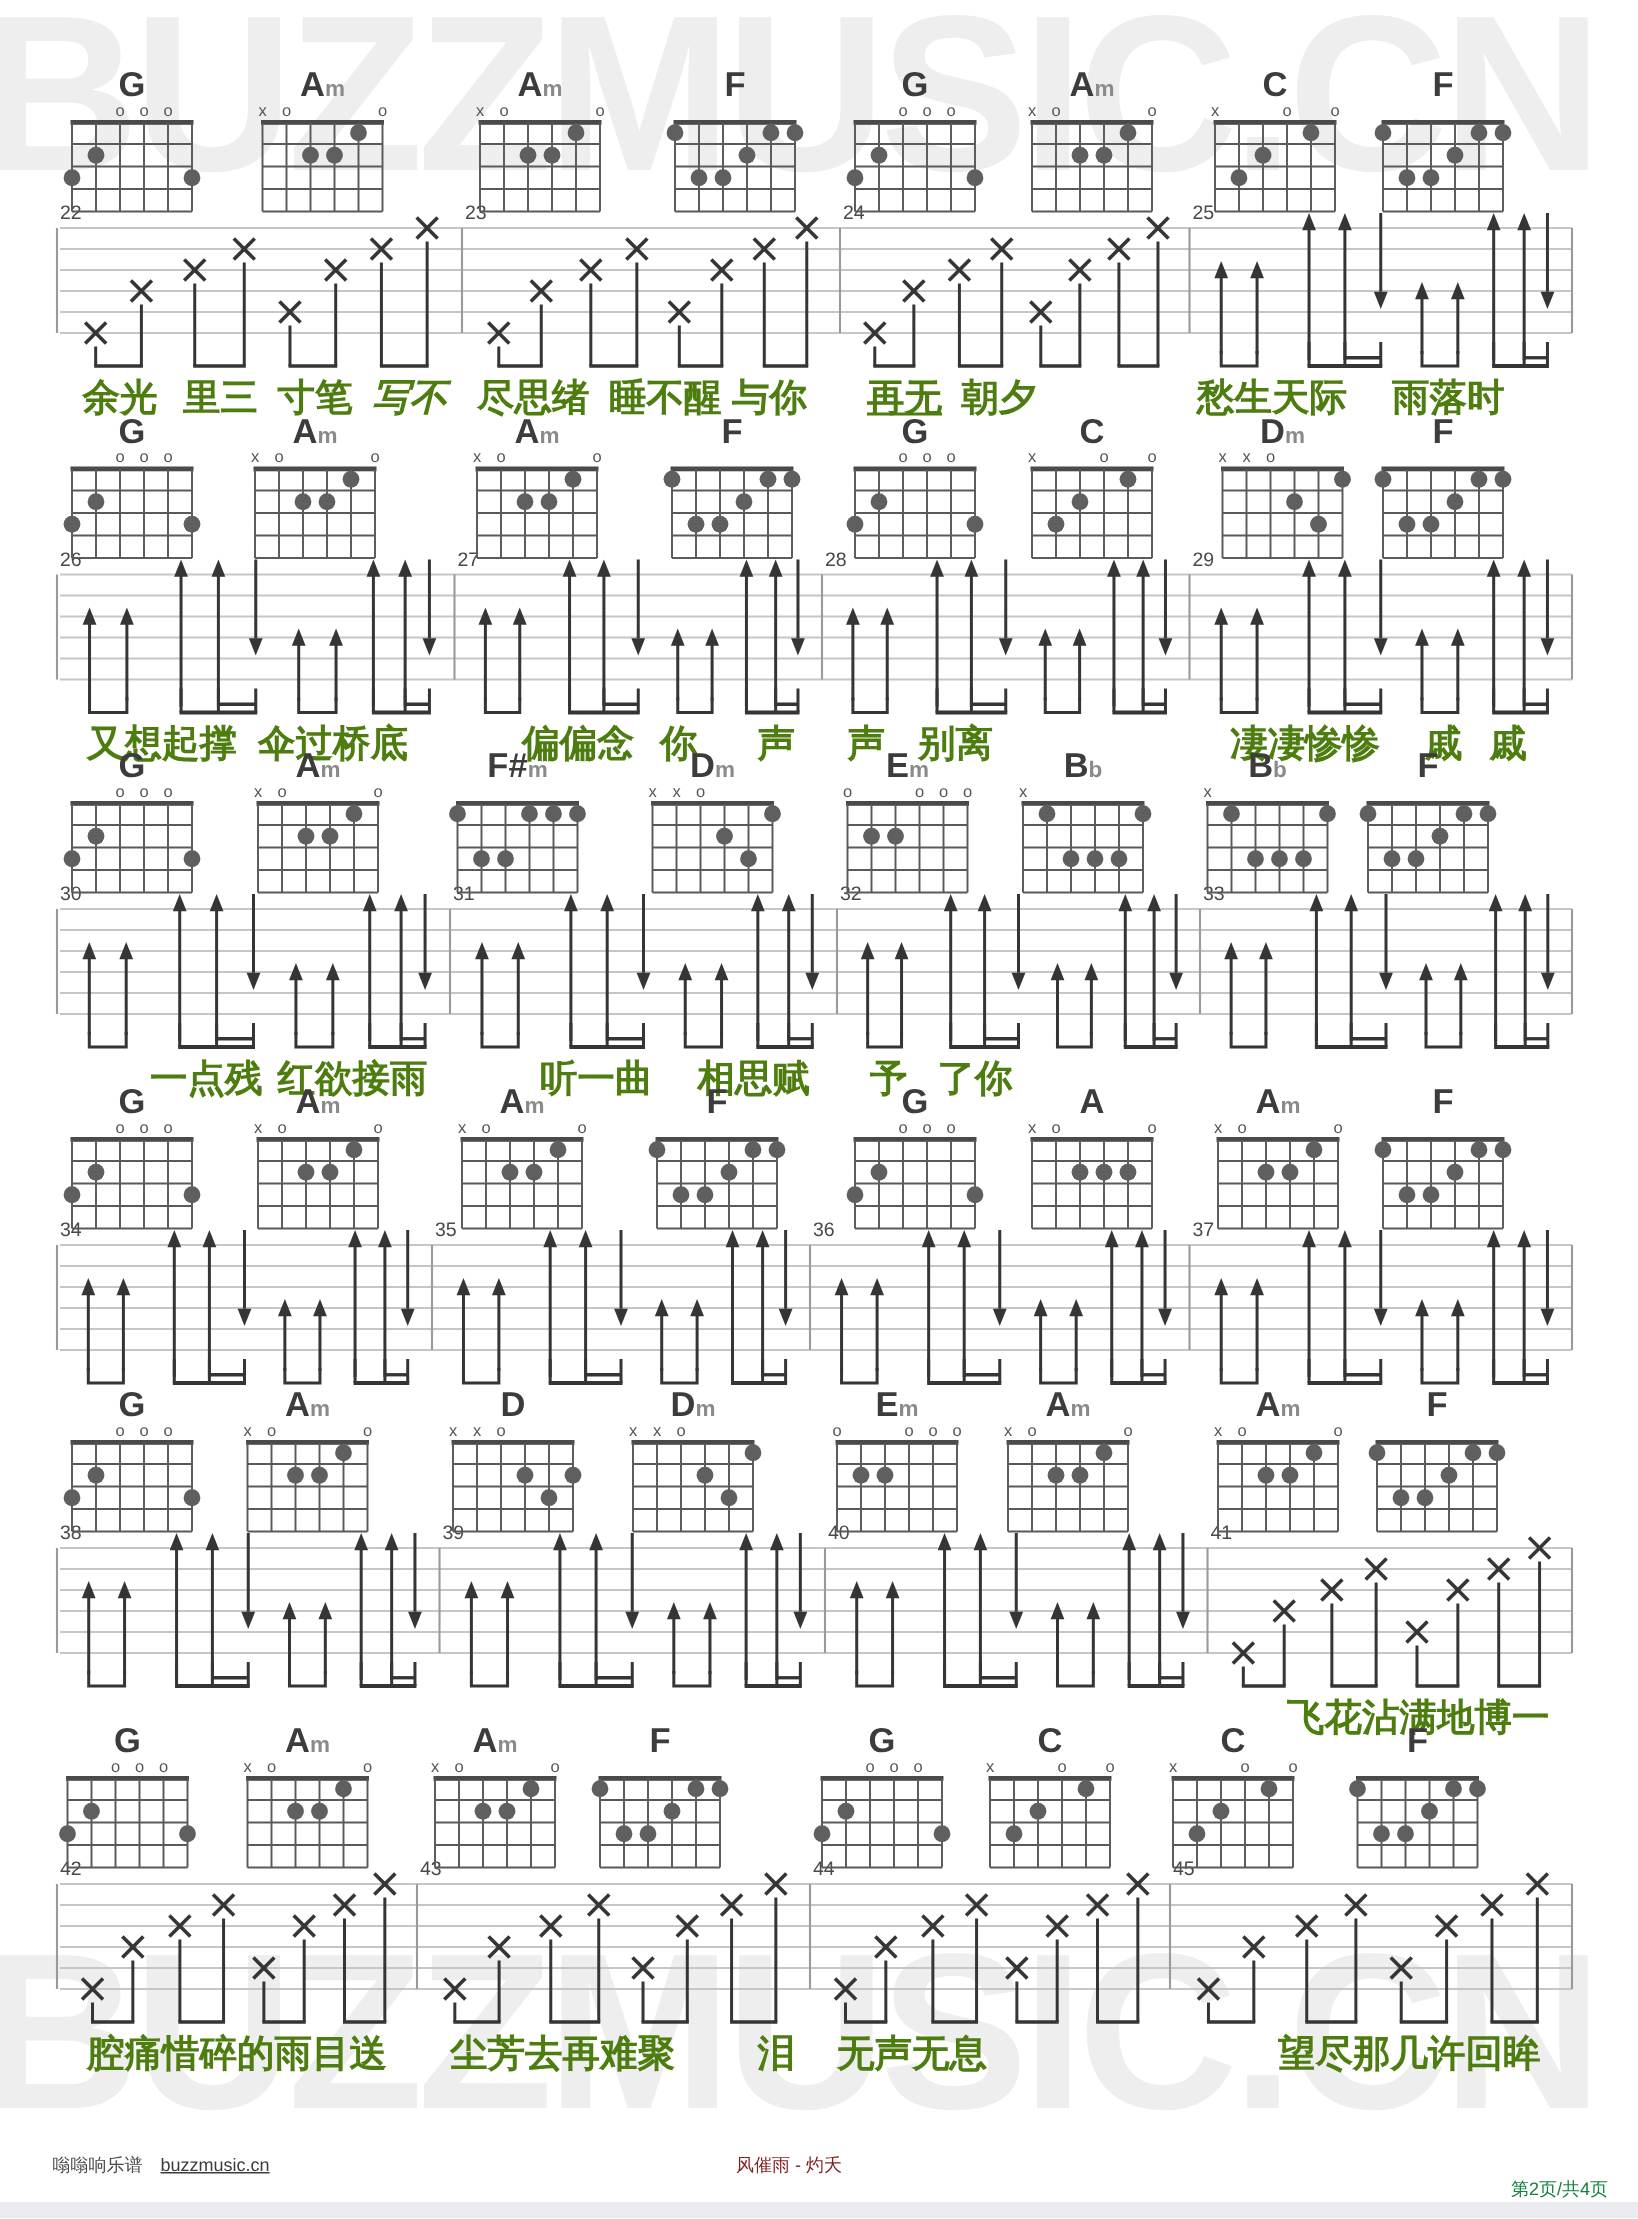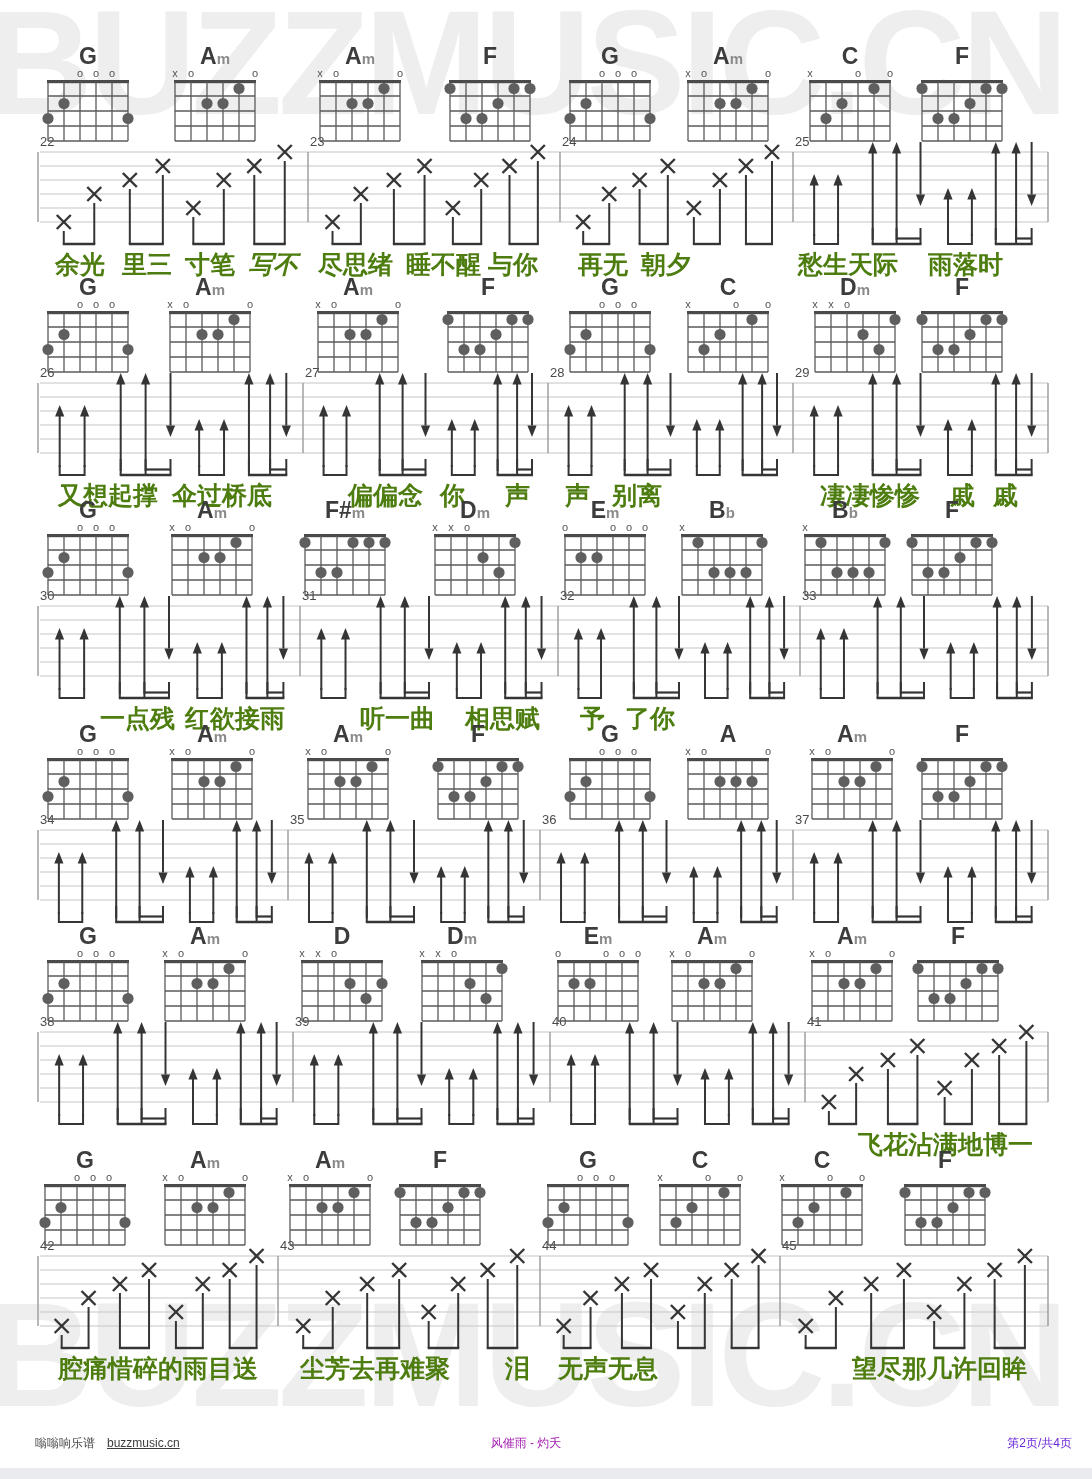--- a/index.html
+++ b/index.html
@@ -10,22 +10,22 @@
   .wm-top{left:-14px;top:-22px;}
   .wm-bottom{left:-14px;top:1270px;}
   #score{position:absolute;left:0;top:0;width:100%;height:100%;z-index:1;}
   .row-svg{position:absolute;left:0;}
   .chord{position:absolute;}
   .lyric{position:absolute;font-size:25px;font-weight:600;color:#4d7c0f;white-space:nowrap;}
   #footer{position:absolute;left:0;top:1435px;width:1092px;height:30px;z-index:2;
           font-size:12px;color:#4a4a4a;padding-left:24px;}
   #footer .site{position:absolute;left:35px;top:0;}
   #footer .site a{color:#3c3c3c;text-decoration:underline;margin-left:12px;}
-  #footer .song{position:absolute;left:0;width:1052px;text-align:center;top:0;color:#a21caf;}
-  #footer .page{position:absolute;right:44px;top:0;color:#6d28d9;}
+  #footer .song{position:absolute;left:0;width:1052px;text-align:center;top:0;color:#7f1d1d;}
+  #footer .page{position:absolute;right:44px;top:16px;color:#15803d;}
   #bottom-strip{position:absolute;left:0;bottom:0;width:1092px;height:11px;background:#e9ebee;z-index:3;}
 </style>
 </head>
 <body>
 
 <div id="page">
   <div class="watermark wm-top">BUZZMUSIC.CN</div>
   <div class="watermark wm-bottom">BUZZMUSIC.CN</div>
 
   <div id="score">
@@ -322,21 +322,21 @@
         <circle cx="22" cy="72.5" r="5.6" fill="#5f5f5f"></circle>
         <circle cx="38" cy="72.5" r="5.6" fill="#5f5f5f"></circle>
       </svg>
       <span class="lyric" style="left: 55px; top: 248px;">余光</span>
       <span class="lyric" style="left: 122px; top: 248px;">里三</span>
       <span class="lyric" style="left: 185px; top: 248px;">寸笔</span>
       <span class="lyric" style="left: 248px; top: 248px; font-style: italic;">写不</span>
       <span class="lyric" style="left: 318px; top: 248px;">尽思绪</span>
       <span class="lyric" style="left: 406px; top: 248px;">睡不醒</span>
       <span class="lyric" style="left: 488px; top: 248px;">与你</span>
-      <span class="lyric" style="left: 578px; top: 248px;">再无</span>
+      <span class="lyric" style="left: 578px; top: 248px; text-decoration: underline;">再无</span>
       <span class="lyric" style="left: 641px; top: 248px;">朝夕</span>
       <span class="lyric" style="left: 798px; top: 248px;">愁生天际</span>
       <span class="lyric" style="left: 928px; top: 248px;">雨落时</span>
       <svg class="row-svg" width="1092" height="140" style="top: 363px;">
         <line x1="40" y1="20" x2="1048" y2="20" stroke="#c6c6c6" stroke-width="1.2"></line>
         <line x1="40" y1="34" x2="1048" y2="34" stroke="#c6c6c6" stroke-width="1.2"></line>
         <line x1="40" y1="48" x2="1048" y2="48" stroke="#c6c6c6" stroke-width="1.2"></line>
         <line x1="40" y1="62" x2="1048" y2="62" stroke="#c6c6c6" stroke-width="1.2"></line>
         <line x1="40" y1="76" x2="1048" y2="76" stroke="#c6c6c6" stroke-width="1.2"></line>
         <line x1="40" y1="90" x2="1048" y2="90" stroke="#c6c6c6" stroke-width="1.2"></line>

